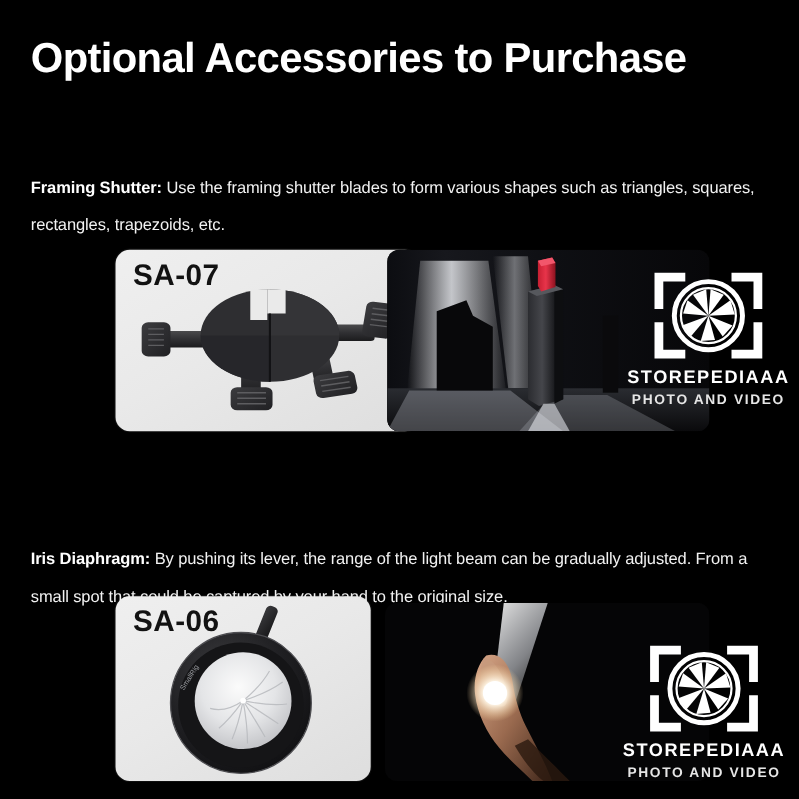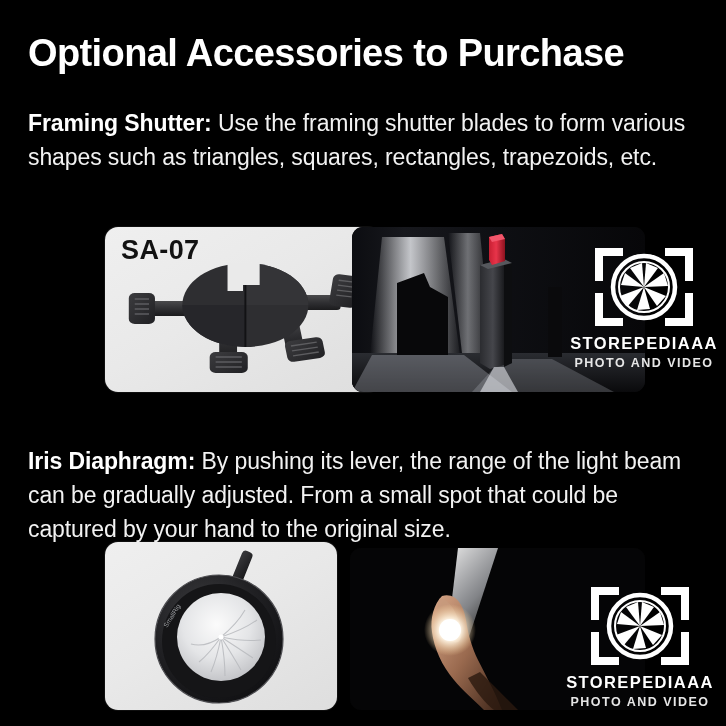--- a/index.html
+++ b/index.html
@@ -17,23 +17,24 @@
   .title{
     position:absolute;left:28px;top:34px;
     font-size:38px;font-weight:bold;letter-spacing:-0.6px;
     color:#ffffff;line-height:1.05;white-space:nowrap;
   }
 
   
   .para{
     position:absolute;left:28px;
     width:672px;
-    font-size:23px;line-height:34px;
+    font-size:15px;line-height:34px;
     color:#f2f2f2;
     letter-spacing:-0.1px;
+    margin-top:48px;
   }
   .para .lead{font-weight:bold;color:#ffffff;}
   #para-shutter{top:106px;}
   #para-iris{top:444px;}
 
   
   .section{position:absolute;}
   #section-shutter{left:0;top:0;}
   #section-iris{left:0;top:0;}
 
@@ -273,20 +274,21 @@
           <path d="M116 95 Q136 108 148 116"></path>
           <path d="M116 95 Q140 100 156 98"></path>
           <path d="M116 95 Q138 88 152 78"></path>
           <path d="M116 95 Q132 82 140 68"></path>
         </g>
         <circle cx="116" cy="95" r="2.6" fill="#ffffff"></circle>
 
         <text x="62" y="86" fill="#9a9ca0" font-size="6.5" font-family="Liberation Sans, sans-serif" transform="rotate(-58 62 86)">SmallRig</text>
       </svg>
 
+      <div class="card-label">SA-06</div>
     </div>
 
     <div class="photo-panel" style="left:350px;top:548px;width:295px;height:162px;">
       <svg viewBox="0 0 295 162" preserveAspectRatio="none" style="width:100%;height:100%;display:block;">
         <defs>
           <linearGradient id="beam2" x1="0.2" y1="0" x2="0.8" y2="1">
             <stop offset="0" stop-color="#ffffff" stop-opacity="0.85"></stop>
             <stop offset="0.55" stop-color="#e9ecf2" stop-opacity="0.55"></stop>
             <stop offset="1" stop-color="#ffffff" stop-opacity="0.08"></stop>
           </linearGradient>

